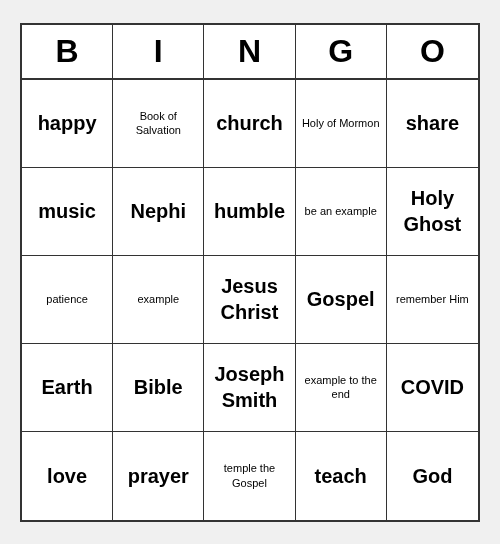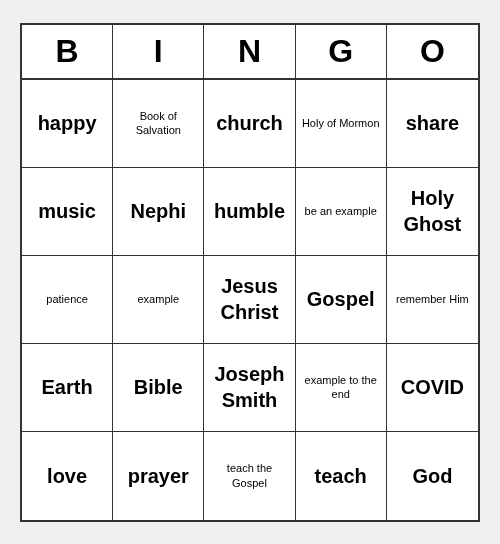--- a/index.html
+++ b/index.html
@@ -94,17 +94,17 @@
       <div class="bingo-cell large">Jesus Christ</div>
       <div class="bingo-cell medium">Gospel</div>
       <div class="bingo-cell small">remember Him</div>
       <div class="bingo-cell large">Earth</div>
       <div class="bingo-cell large">Bible</div>
       <div class="bingo-cell medium">Joseph Smith</div>
       <div class="bingo-cell small">example to the end</div>
       <div class="bingo-cell medium">COVID</div>
       <div class="bingo-cell large">love</div>
       <div class="bingo-cell medium">prayer</div>
-      <div class="bingo-cell small">teach the Gospel</div>
+      <div class="bingo-cell small">temple the Gospel</div>
       <div class="bingo-cell medium">teach</div>
       <div class="bingo-cell large">God</div>
     </div>
 </div>
 
 </body></html>

